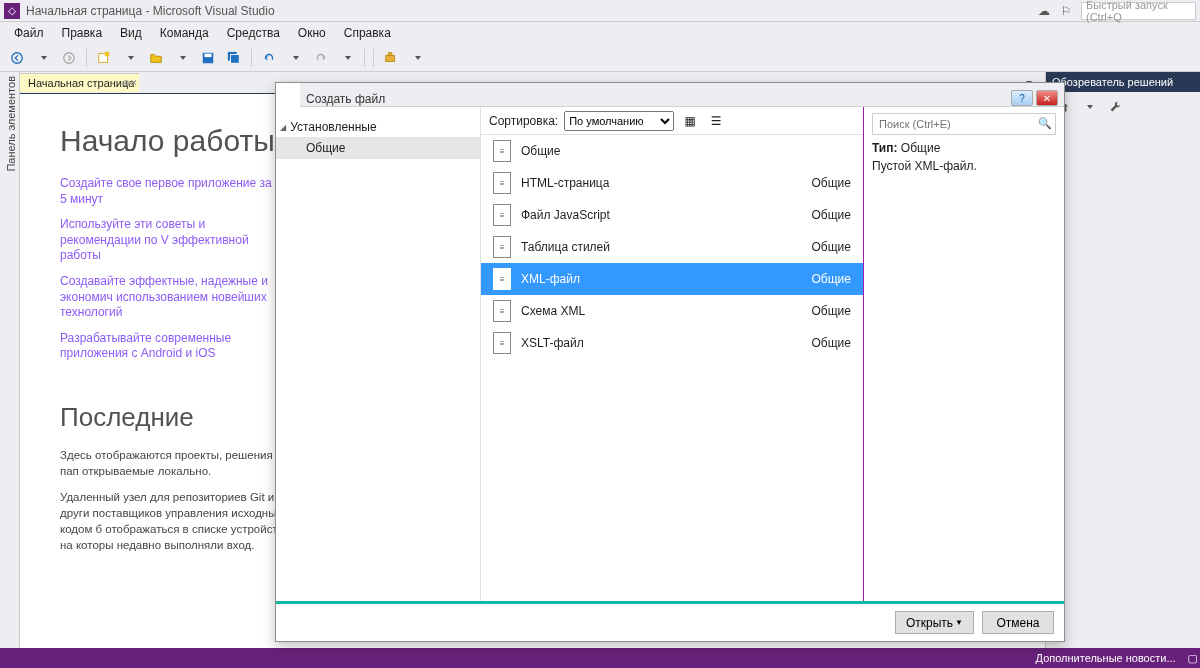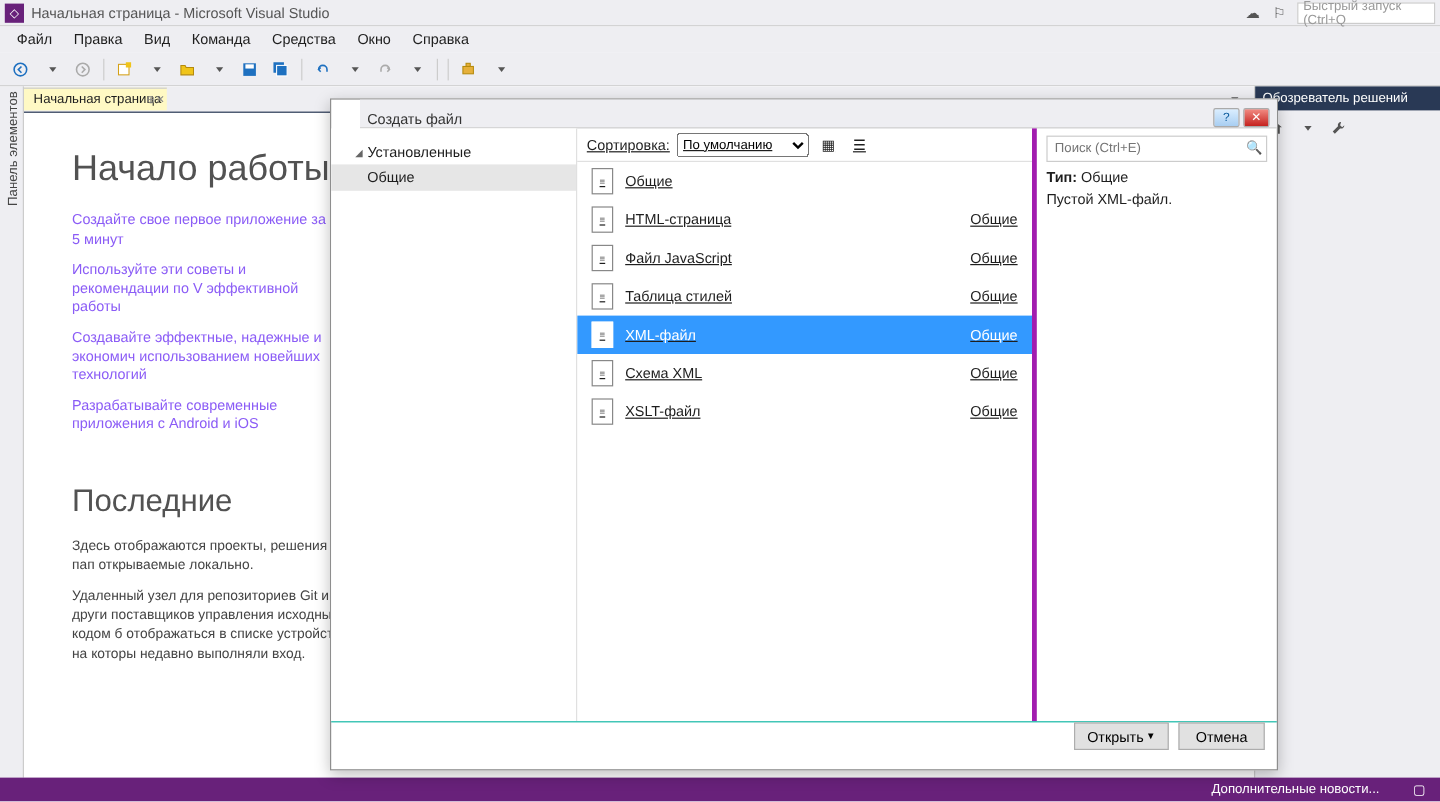--- a/index.html
+++ b/index.html
@@ -35,57 +35,57 @@
 .rhs-header { background: #293955; color: #fff; padding: 4px 6px; font-size: 11px; }
 .rhs-tools { padding: 4px 6px; display: flex; gap: 4px; }
 
 .start-page { padding: 30px 40px; color: #525252; }
 .start-h1 { font-size: 30px; font-weight: 300; color: #525252; margin-bottom: 18px; }
 .start-link { color: #8b5cf6; font-size: 12px; display: block; margin-bottom: 10px; max-width: 220px; cursor: pointer; line-height: 1.3; }
 .start-h2 { font-size: 26px; font-weight: 300; color: #525252; margin-top: 40px; margin-bottom: 14px; }
 .start-text { font-size: 11.5px; color: #444; max-width: 240px; margin-bottom: 10px; line-height: 1.4; }
 
 .statusbar { position: absolute; bottom: 0; left: 0; right: 0; height: 20px; background: #68217a; color: #fff; display: flex; align-items: center; font-size: 11px; }
-.statusbar .right { margin-left: auto; padding-right: 12px; display: flex; gap: 28px; }
+.statusbar .right { margin-left: auto; padding-right: 2px; display: flex; gap: 12px; }
 
 
 .dialog { position: absolute; left: 275px; top: 82px; width: 790px; height: 560px; background: #fff; border: 1px solid #8e8e8e; box-shadow: 0 4px 12px rgba(0,0,0,.25); display: flex; flex-direction: column; }
 .dlg-title { height: 24px; background: #eeeef2; display: flex; align-items: flex-end; padding: 0 6px; border-bottom: 1px solid #d0d0d0; margin-left: 24px; }
 .dlg-title-txt { font-size: 12px; color: #333; }
 .dlg-title-btns { margin-left: auto; display: flex; gap: 3px; }
 .dlg-tbtn { width: 22px; height: 16px; border: 1px solid #aaa; border-radius: 2px; display: flex; align-items: center; justify-content: center; font-size: 10px; }
 .dlg-tbtn.help { background: linear-gradient(#dbeeff,#a8cef2); color: #0a5a9c; }
 .dlg-tbtn.cls { background: linear-gradient(#f28b82,#c5221f); color: #fff; }
 
 .dlg-body { flex: 1; display: flex; min-height: 0; }
 .dlg-left { width: 205px; border-right: 1px solid #e0e0e0; padding: 10px 0; background: #fff; }
-.dlg-node { padding: 3px 20px; font-size: 12px; color: #1e1e1e; }
+.dlg-node { padding: 3px 4px; font-size: 12px; color: #1e1e1e; }
 .dlg-node.expand::before { content: "◢"; font-size: 8px; margin-right: 4px; color: #666; display: inline-block; transform: translateY(-1px); }
 .dlg-subnode { padding: 4px 12px 4px 30px; font-size: 12px; background: #fff; cursor: default; }
 .dlg-subnode.sel { background: #e6e6e6; }
 
-.dlg-center { flex: 1; display: flex; flex-direction: column; border-right: 4px solid #a21caf; text-decoration: underline; }
+.dlg-center { flex: 1; display: flex; flex-direction: column; border-right: 1px solid #a21caf; }
 .dlg-sort { height: 28px; display: flex; align-items: center; padding: 0 8px; gap: 6px; border-bottom: 1px solid #e0e0e0; }
 .dlg-sort select { font-size: 11px; height: 20px; width: 110px; }
 .view-btn { width: 20px; height: 20px; border: 1px solid transparent; display: inline-flex; align-items: center; justify-content: center; }
 .dlg-list { flex: 1; overflow: auto; }
 .dlg-item { display: flex; align-items: center; height: 32px; padding: 0 12px; gap: 10px; cursor: default; }
 .dlg-item.sel { background: #3399ff; color: #fff; }
 .dlg-item .ficon { width: 18px; height: 22px; border: 1px solid #888; background: #fff; display: inline-flex; align-items: center; justify-content: center; font-size: 8px; color: #555; flex-shrink: 0; }
 .dlg-item.sel .ficon { border-color: #fff; }
 .dlg-item .name { flex: 1; font-size: 12px; }
 .dlg-item .cat { font-size: 12px; }
 
 .dlg-right { width: 200px; padding: 6px 8px; font-size: 12px; }
 .dlg-search { width: 100%; height: 22px; border: 1px solid #ccc; padding: 0 18px 0 6px; font-size: 11px; margin-bottom: 6px; }
 .dlg-search-wrap { position: relative; }
 .dlg-search-wrap .mag { position: absolute; right: 4px; top: 4px; font-size: 11px; color: #666; }
 .dlg-info-line { margin-bottom: 4px; }
 
-.dlg-footer { height: 40px; border-top: 1px solid #14b8a6; display: flex; align-items: flex-start; justify-content: flex-end; padding: 0 10px; gap: 8px; }
+.dlg-footer { height: 40px; border-top: 3px solid #14b8a6; display: flex; align-items: center; justify-content: flex-end; padding: 0 10px; gap: 8px; }
 .dlg-btn { height: 23px; min-width: 72px; border: 1px solid #adadad; background: #e1e1e1; font-size: 12px; padding: 0 10px; cursor: default; display: inline-flex; align-items: center; justify-content: center; gap: 2px; }
 
 .icon-svg { width: 14px; height: 14px; }
 </style>
 </head>
 <body>
 
 <div class="titlebar">
   <div class="titlebar-left">
     <span class="vs-logo">◇</span>

